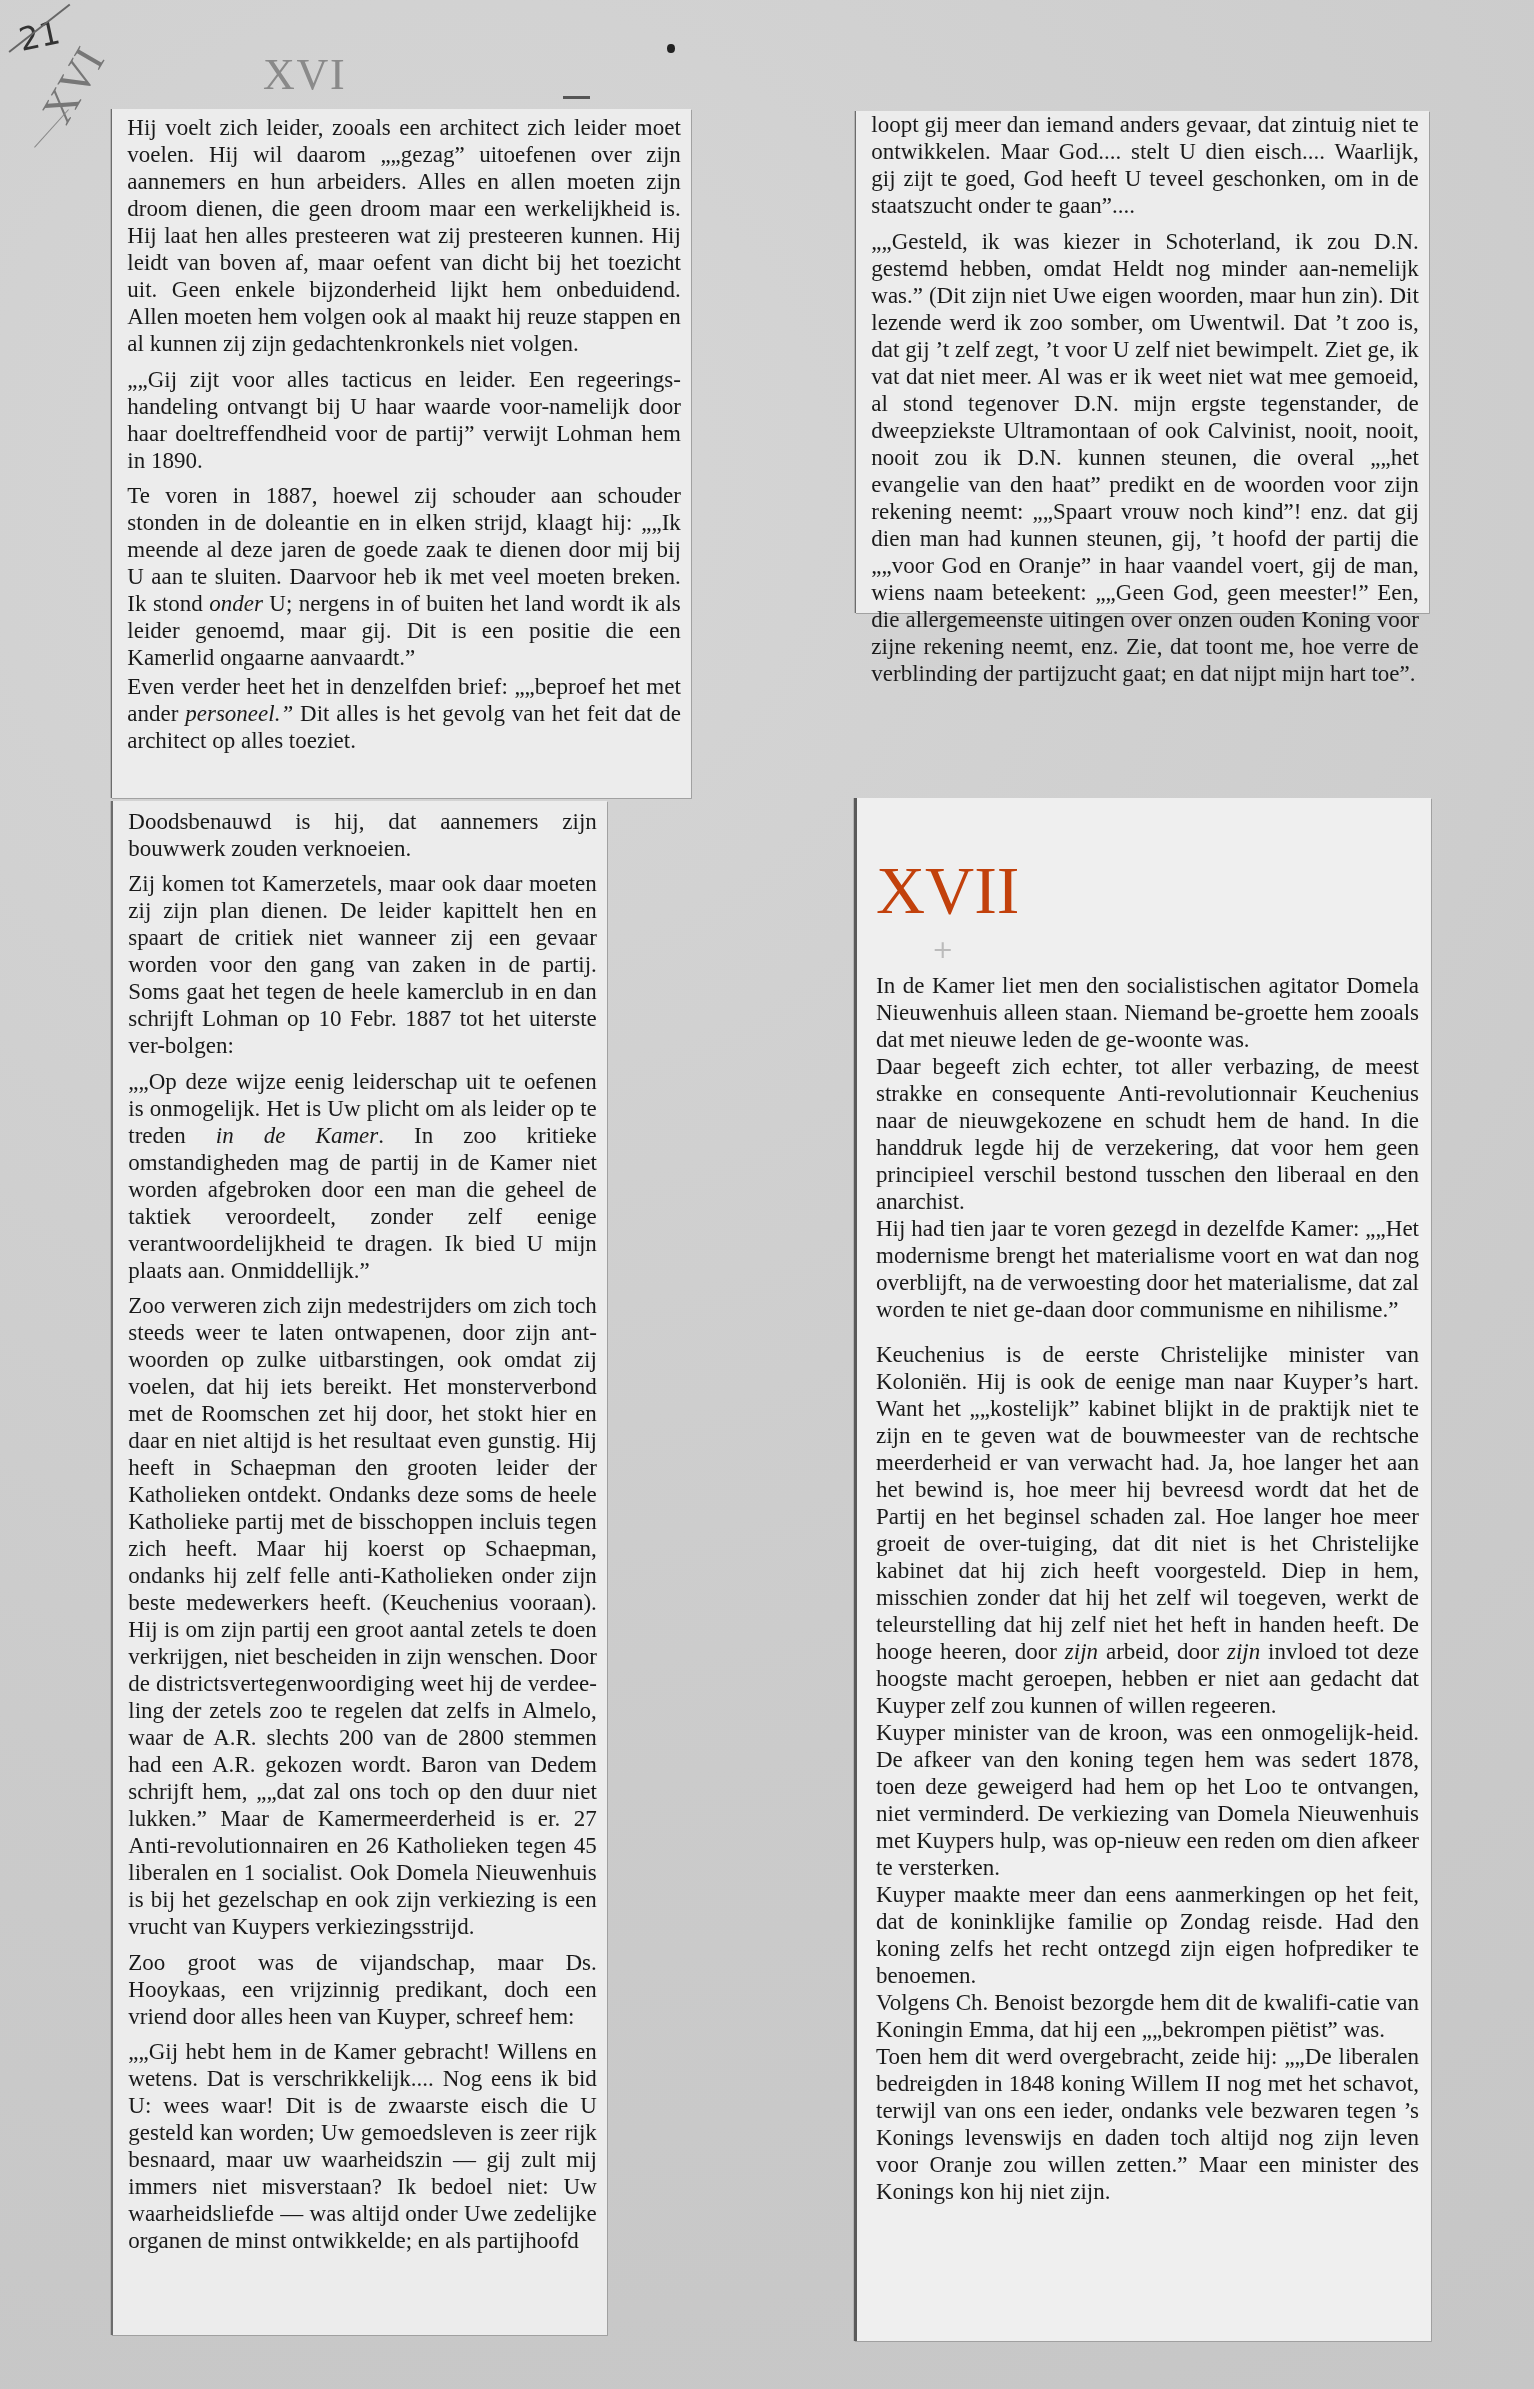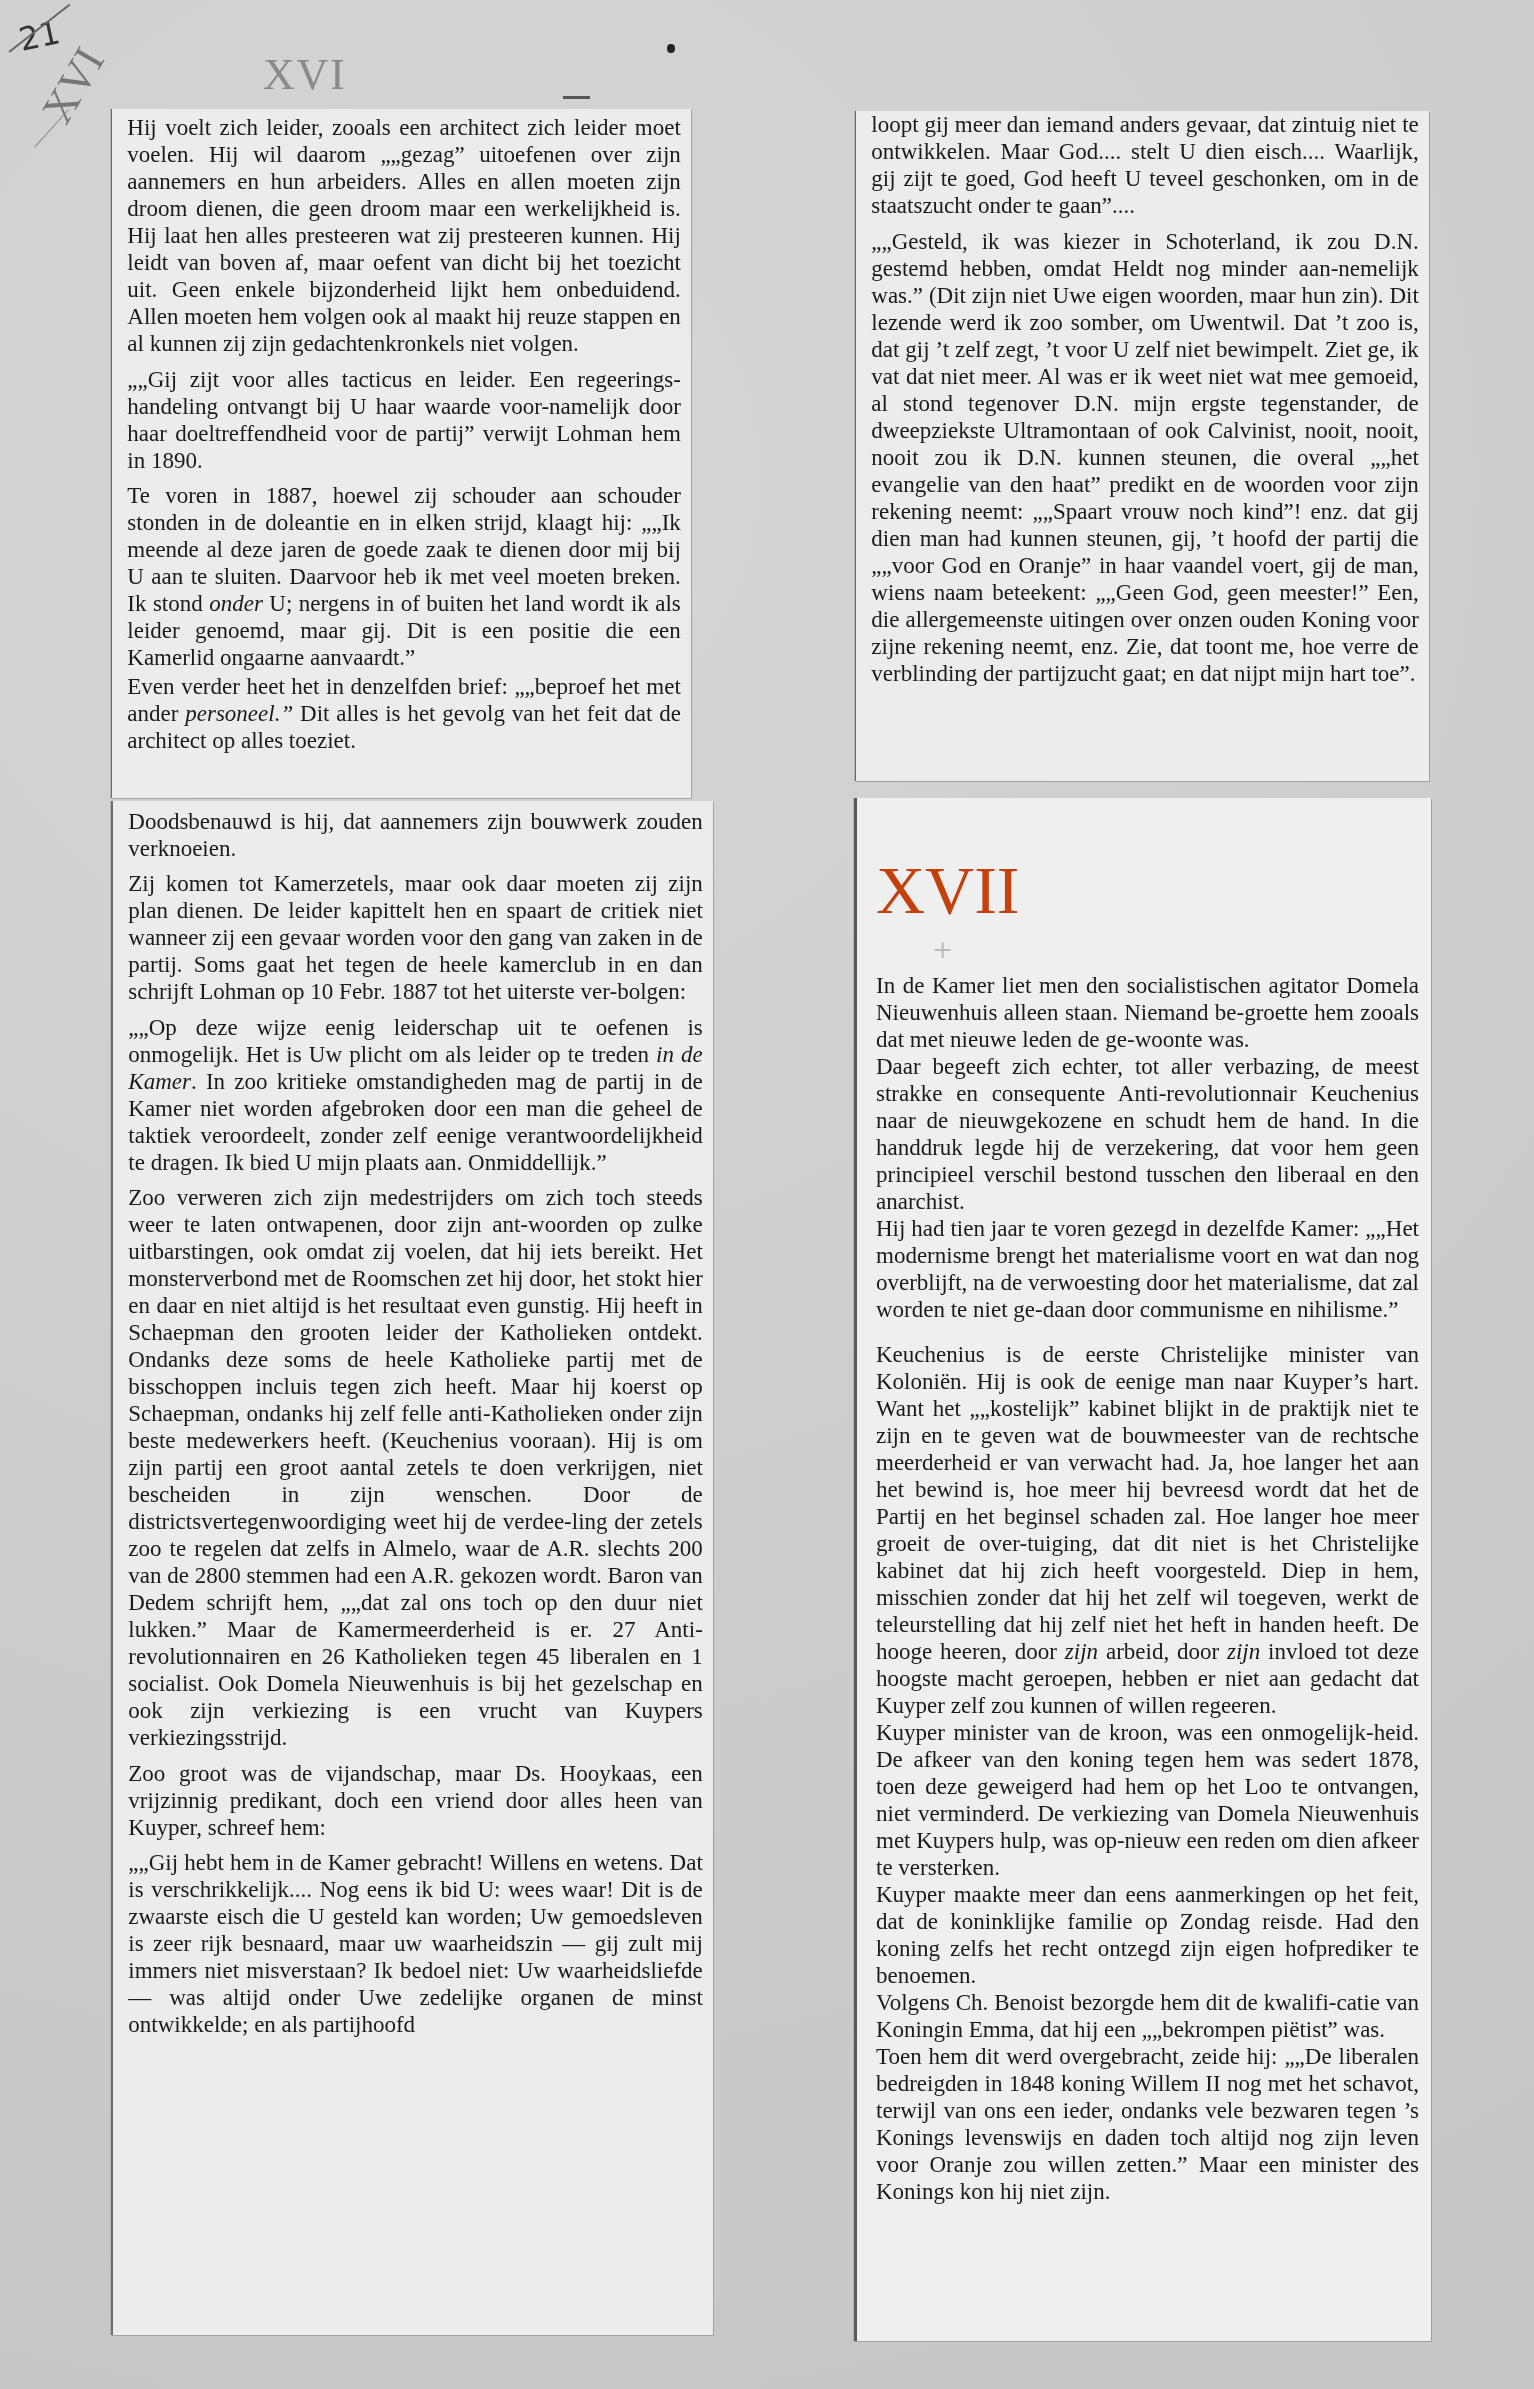--- a/index.html
+++ b/index.html
@@ -30,22 +30,22 @@
     font-size: 23px; line-height: 27px;
     text-align: justify; text-align-last: left;
     hyphens: manual;
     font-family: Liberation Serif, serif;
   }
   .clip p.tight { margin-bottom: 0; }
   .clip p.gap { margin-top: 18px; }
   .clip em { font-style: italic; }
 
   #clip-a { left: 111px; top: 109px; width: 580px; height: 689px; padding: 5.1px 10.2px 0 15.3px; }
-  #clip-b { left: 111px; top: 801px; width: 602px; height: 1534px; padding: 6.8px 10.2px 0 15.3px; border-left-width: 2.6px; }
-  #clip-c { left: 855px; top: 111px; width: 574px; height: 670px; padding: 0 10.2px 0 15.3px; }
+  #clip-b { left: 111px; top: 801px; width: 496px; height: 1534px; padding: 6.8px 10.2px 0 15.3px; border-left-width: 2.6px; }
+  #clip-c { left: 855px; top: 111px; width: 574px; height: 502px; padding: 0 10.2px 0 15.3px; }
   #clip-d { left: 854px; top: 798px; width: 577px; height: 1543px; padding: 13.6px 12px 0 19px; background: #efefef; border-left: 3.4px solid #5a5a5a; }
 
   .chapter-title {
     font-family: "Liberation Serif", serif; font-size: 68px; line-height: 1; font-weight: normal;
     margin: 44px 0 0 0; letter-spacing: 0px; color: #c2410c;
   }
   .chapter-mark { position: absolute; left: 75px; top: 136px; width: 22px; height: 34px; color: #999; font-size: 25.6px; font-family: "DejaVu Sans", sans-serif; opacity: .6; }
   .chapter-body { margin-top: 48px; }
 </style>
 </head>

